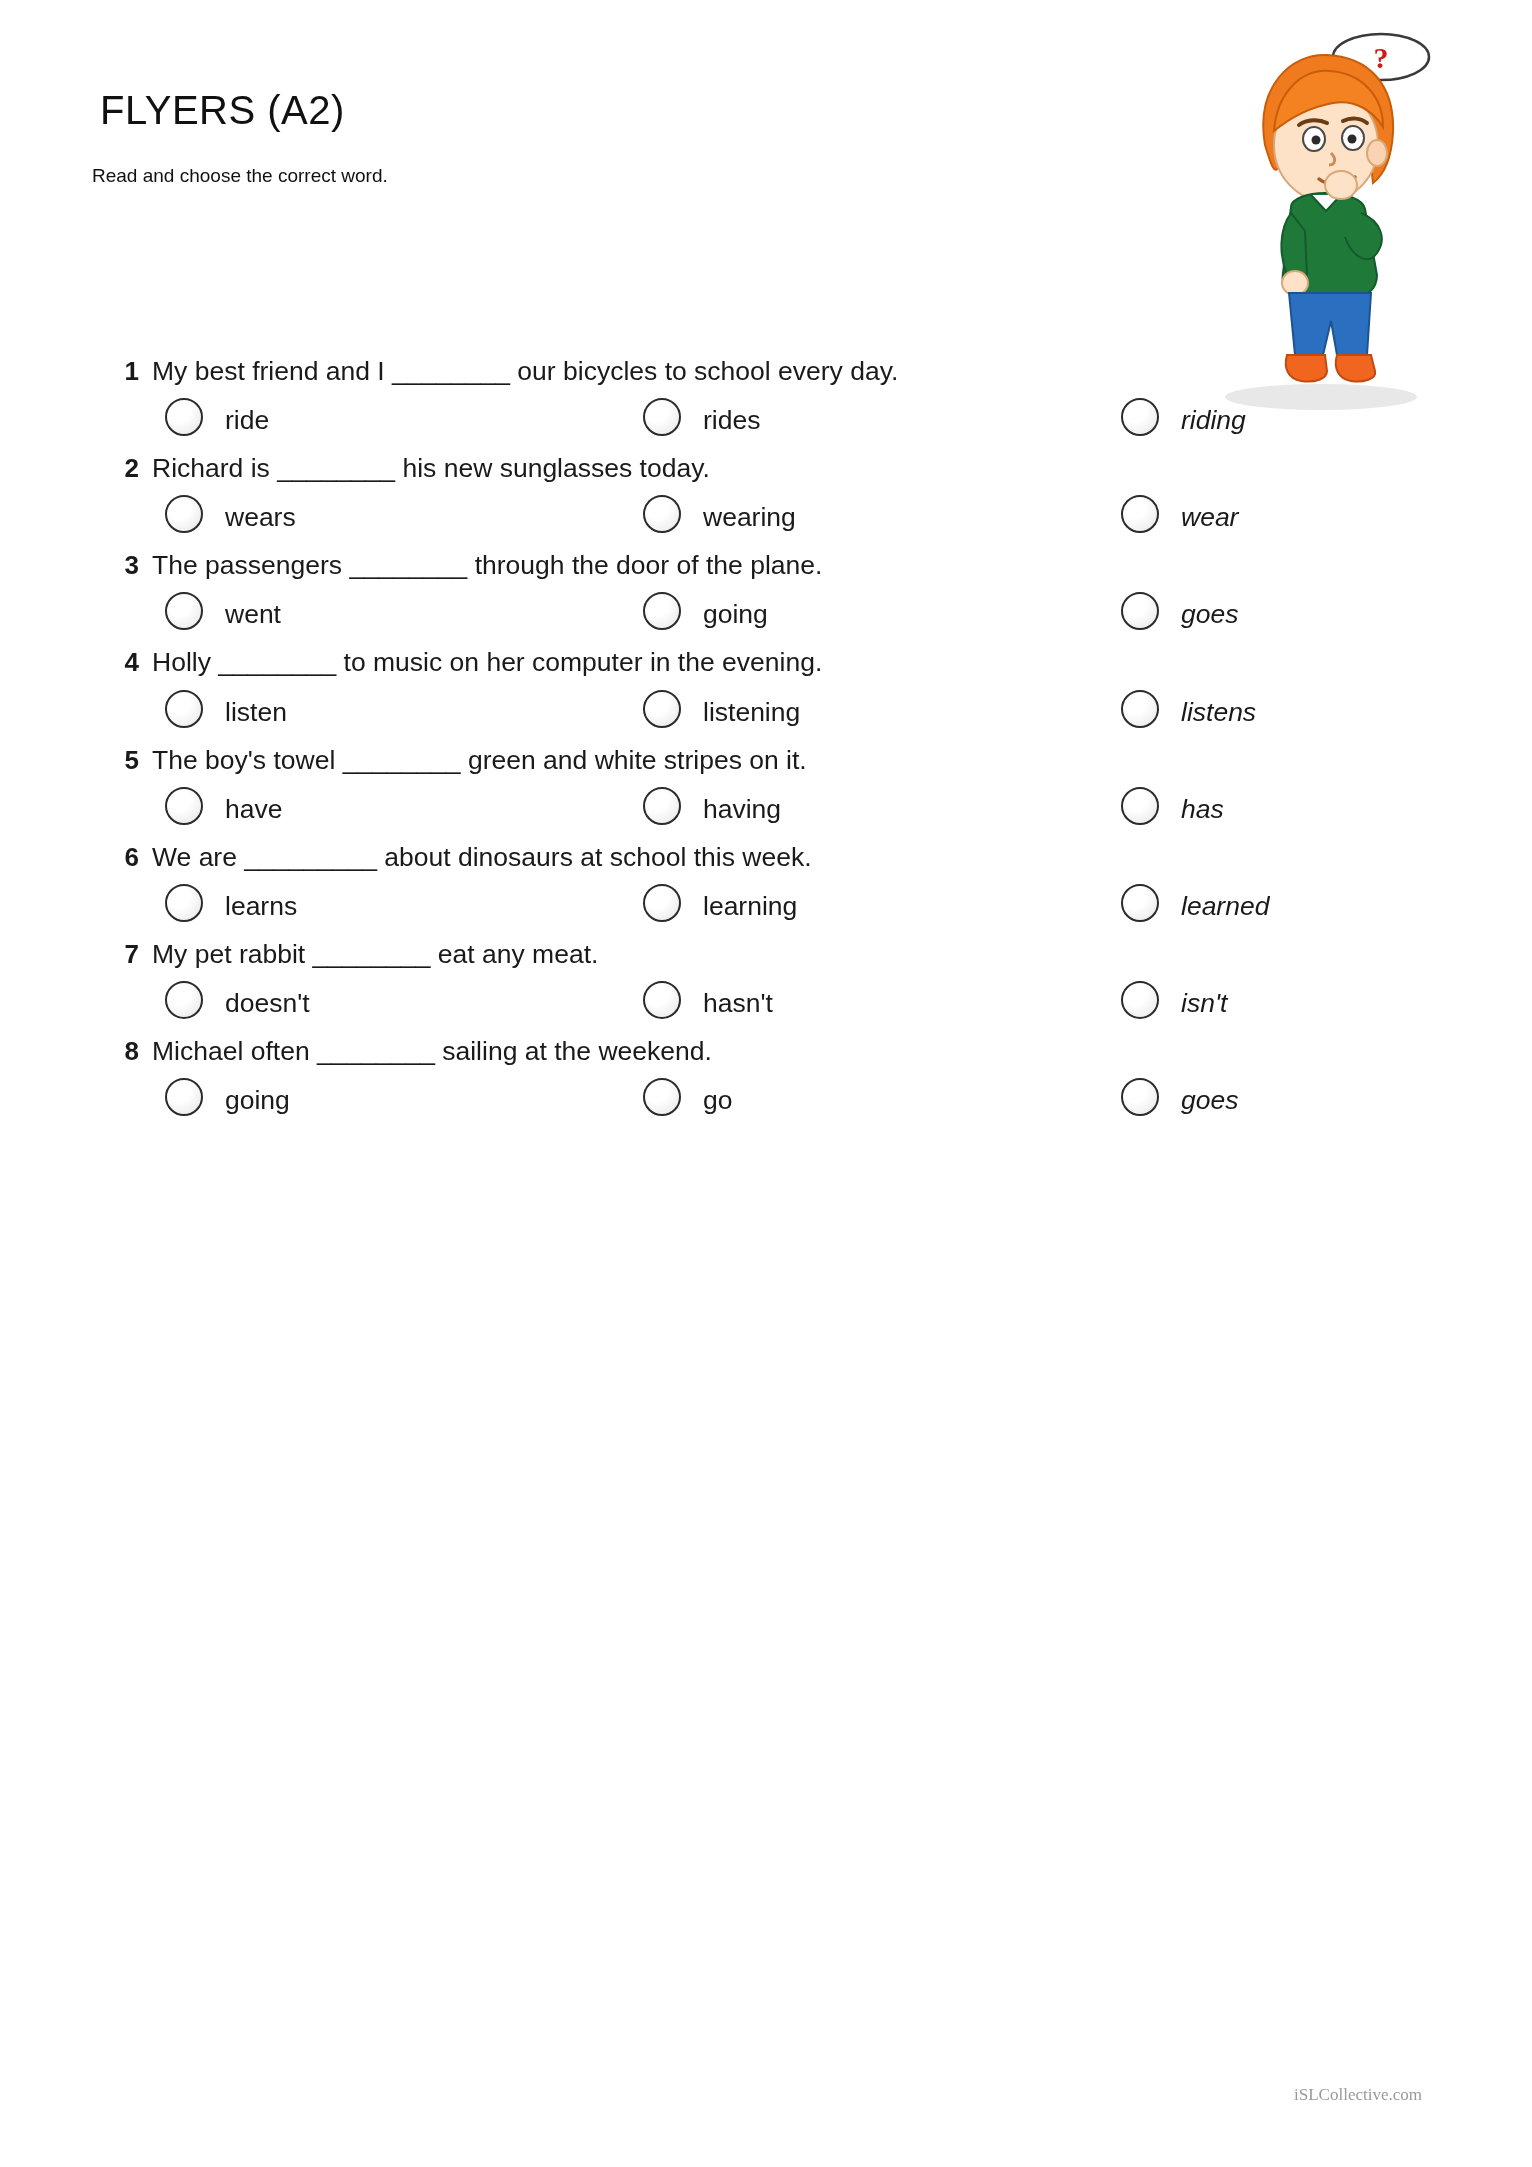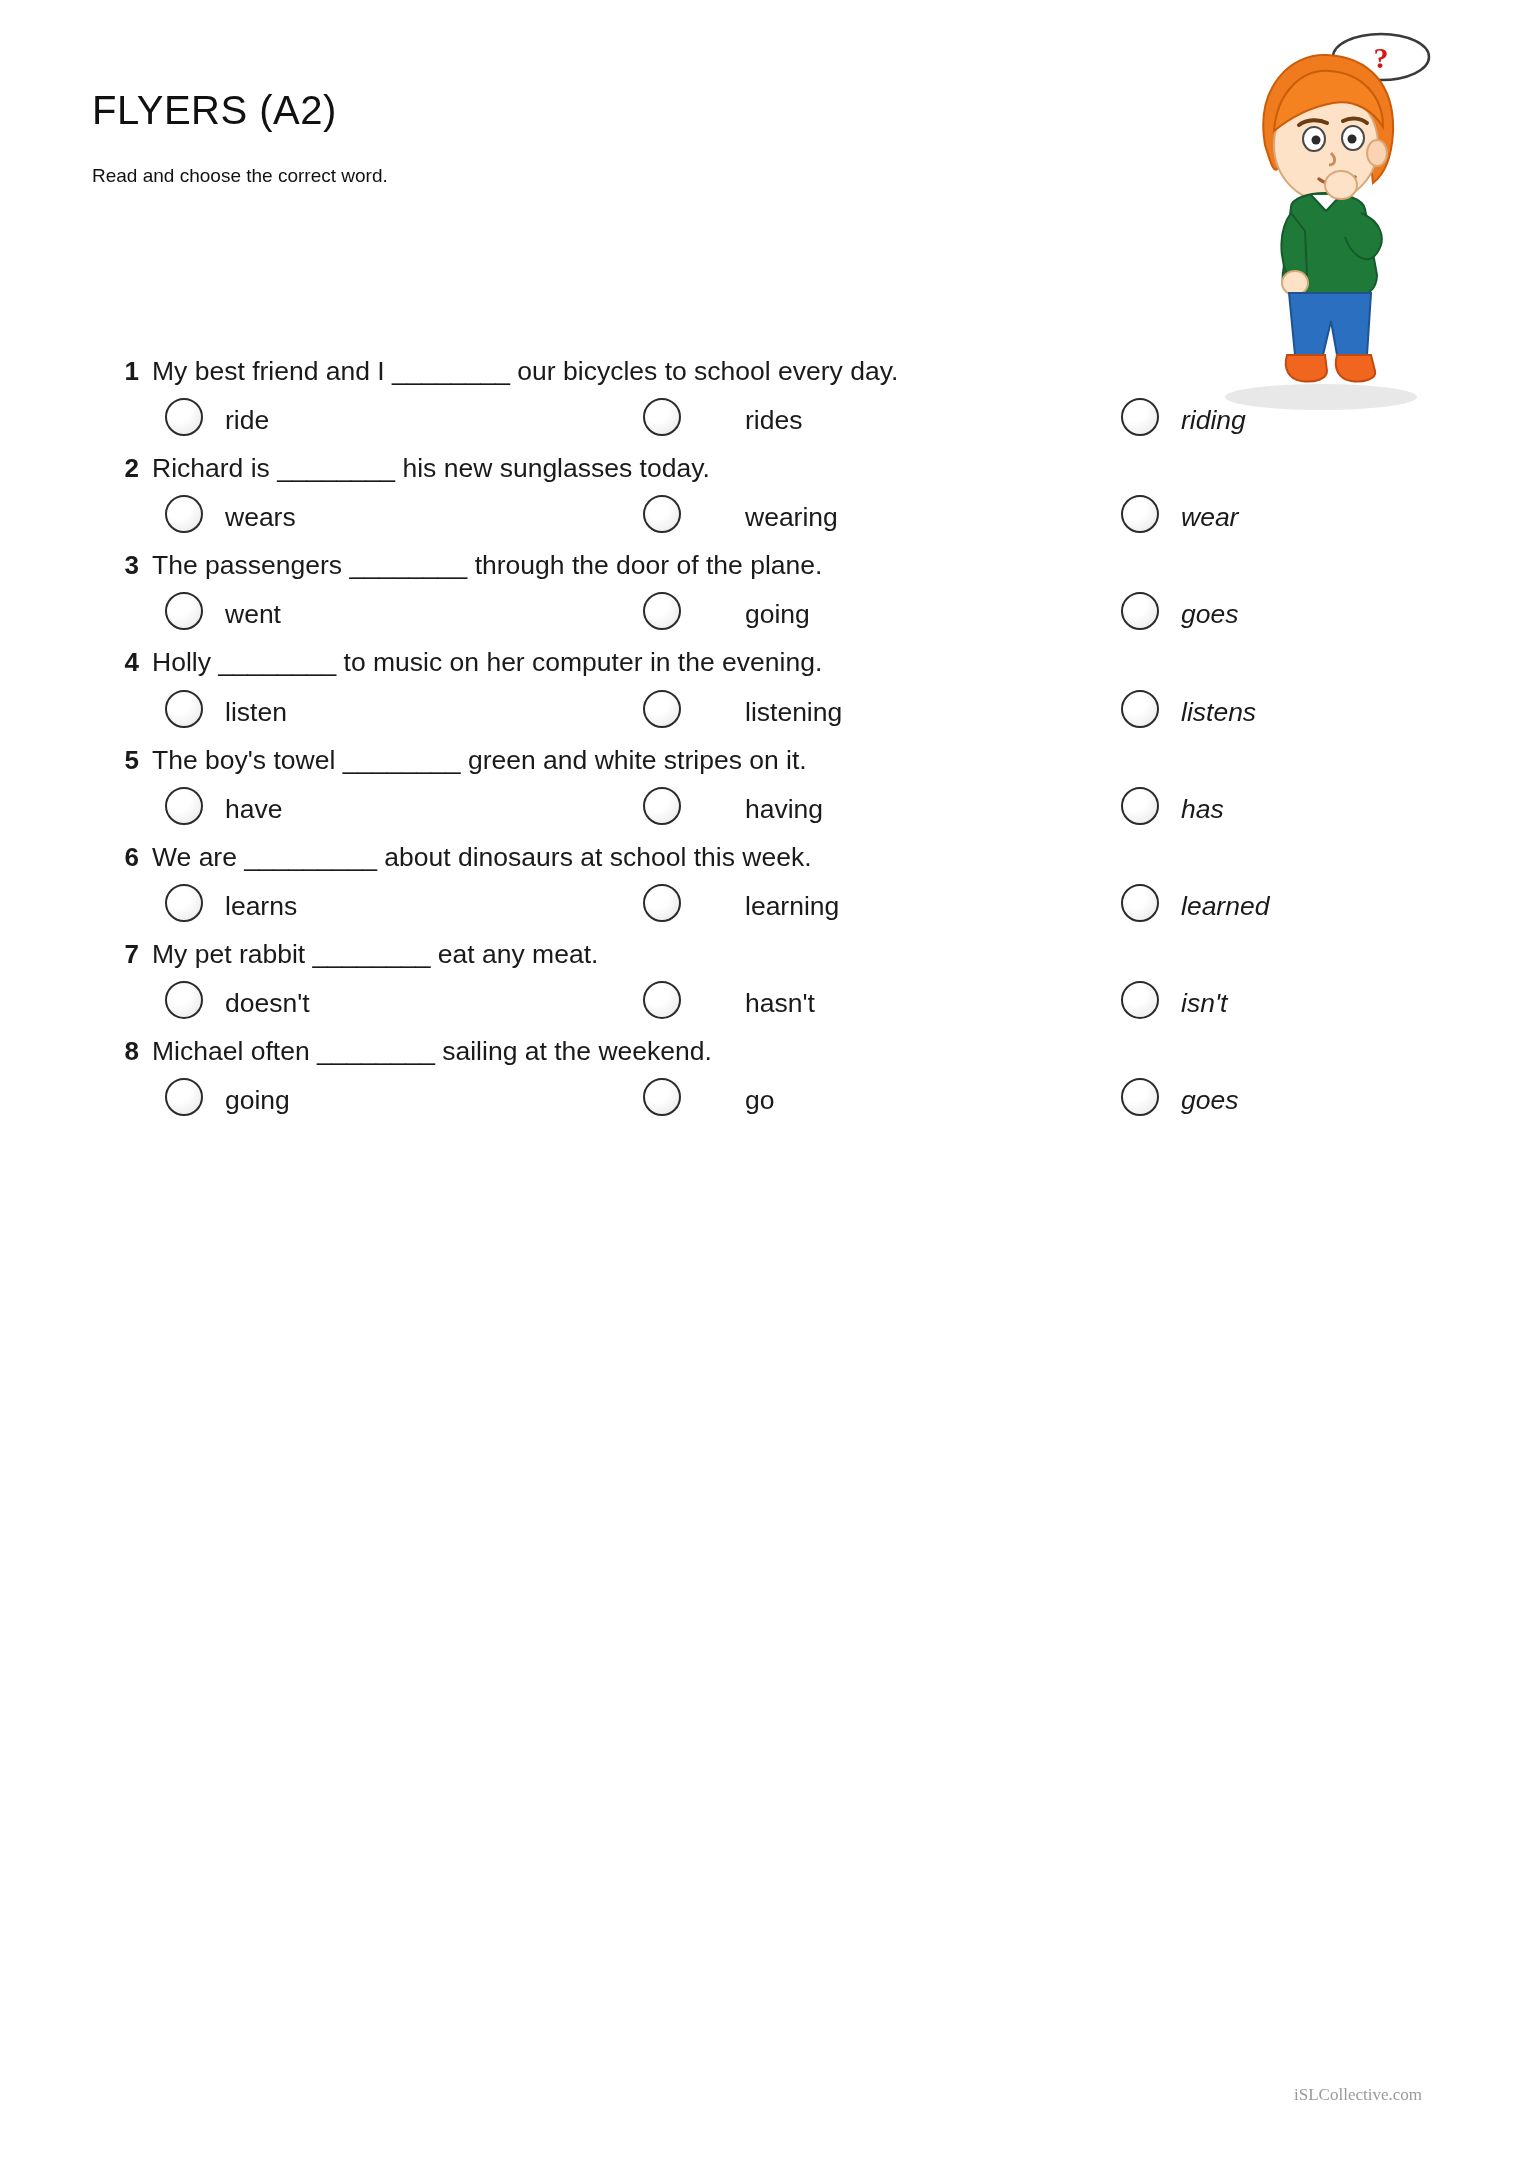--- a/index.html
+++ b/index.html
@@ -26,21 +26,21 @@
   .header {
     position: absolute;
     left: 92px;
     top: 88px;
     width: 1100px;
   }
   .title {
     font-size: 40px;
     letter-spacing: 0.5px;
     color: #111;
-    margin: 0 0 32px 0;
+    margin: 0 0 32px 8px;
     font-weight: 400;
   }
   .instruction {
     font-size: 19px;
     color: #111;
     margin: 0;
     font-weight: 400;
   }
 
   
@@ -85,21 +85,21 @@
     display: flex;
     padding-left: 55px;
     margin-bottom: 14px;
   }
   .option {
     display: flex;
     align-items: flex-end;
     font-size: 26.5px;
   }
   .opt-0 { width: 478px; }
-  .opt-1 { width: 478px; gap: 42px; }
+  .opt-1 { width: 478px; }
   .opt-2 { width: 300px; font-style: italic; }
 
   .radio {
     width: 38px;
     height: 38px;
     border: 2.5px solid #2b2b2b;
     border-radius: 50%;
     background: radial-gradient(circle at 35% 32%, #ffffff 35%, #f1f1f1 70%, #dcdcdc 100%);
     box-sizing: border-box;
     margin-right: 22px;

